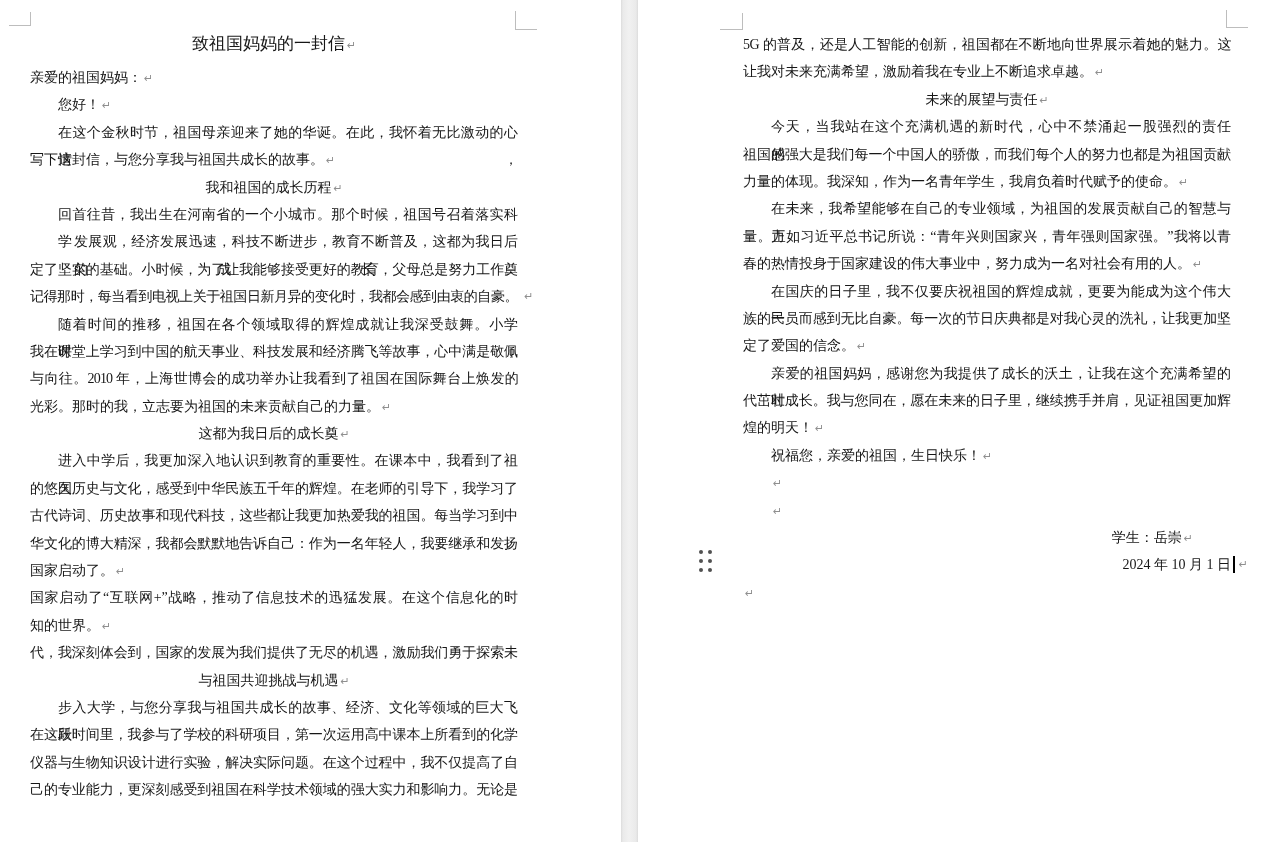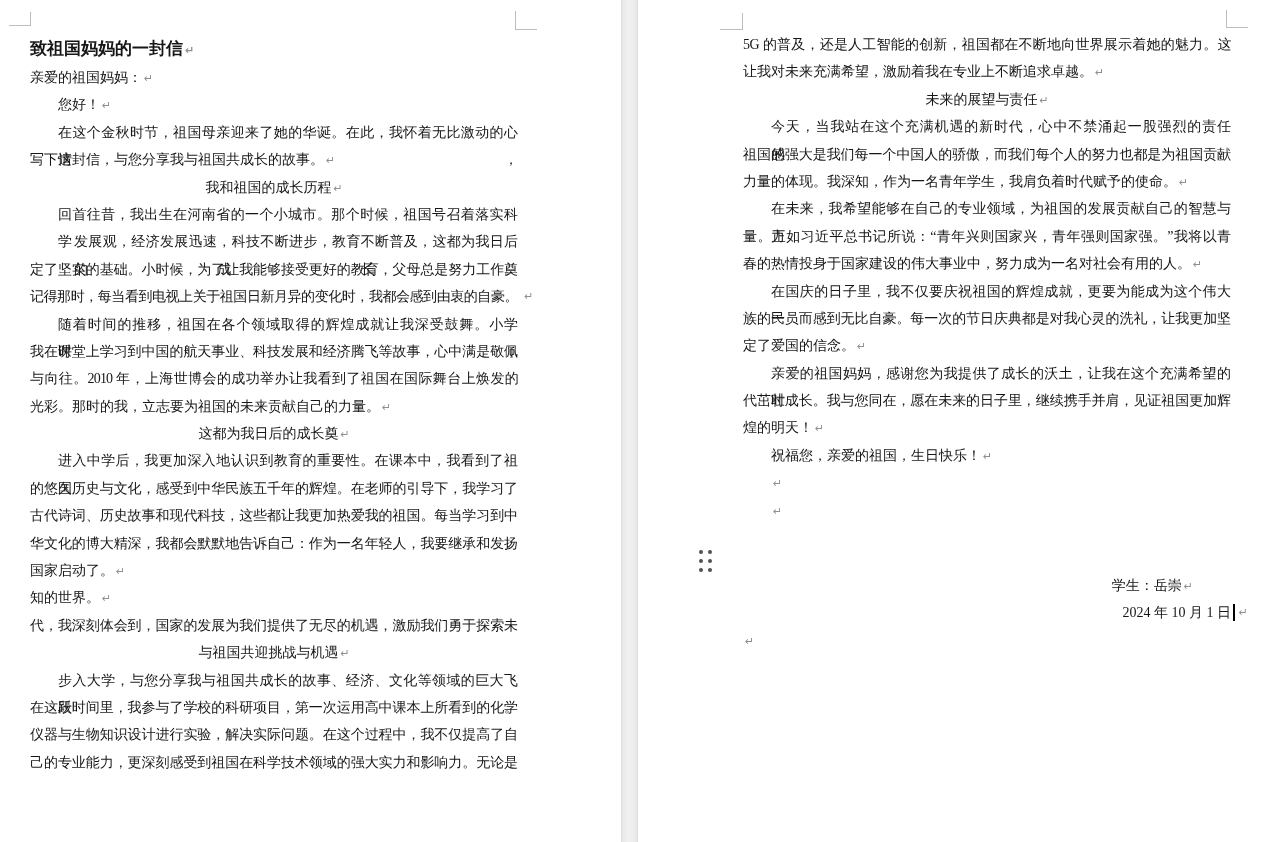--- a/index.html
+++ b/index.html
@@ -27,22 +27,22 @@
   .line {
     position: relative;
     height: 27.4px; line-height: 27.4px;
     font-size: 14px; color: #161616;
   }
   .line.just { text-align: justify; text-align-last: justify; }
   .line.ind  { padding-left: 28px; }
   .line.right{ text-align: right; }
   .line.heading-line { text-align: center; }
   .line.title-line {
-    height: 33px; line-height: 36px;
-    font-size: 17px; font-weight: bold; text-align: left;
+    height: 33px; line-height: 26px;
+    font-size: 17px; font-weight: normal; text-align: center;
   }
 
   .pil { color: #8f8f8f; font-size: 11px; margin-left: 2px; font-family: "DejaVu Sans", sans-serif; }
   .pil-abs { position: absolute; right: -15px; top: 0; margin-left: 0; }
 
   .caret {
     position: absolute; right: -4px; top: 5px;
     width: 2.5px; height: 17px; background: #000;
   }
 
@@ -93,20 +93,21 @@
       <div class="line ind just"><span>随着时间的推移，祖国在各个领域取得的辉煌成就让我深受鼓舞。小学时，</span></div>
       <div class="line just" style="letter-spacing: -0.09px;"><span>我在课堂上学习到中国的航天事业、科技发展和经济腾飞等故事，心中满是敬佩</span></div>
       <div class="line just" style="letter-spacing: -0.84px;"><span>与向往。2010 年，上海世博会的成功举办让我看到了祖国在国际舞台上焕发的</span></div>
       <div class="line"><span>光彩。那时的我，立志要为祖国的未来贡献自己的力量。</span><span class="pil">↵</span></div>
       <div class="line heading-line"><span>这都为我日后的成长奠</span><span class="pil">↵</span></div>
       <div class="line ind just"><span>进入中学后，我更加深入地认识到教育的重要性。在课本中，我看到了祖国</span></div>
       <div class="line just" style="letter-spacing: -0.09px;"><span>的悠久历史与文化，感受到中华民族五千年的辉煌。在老师的引导下，我学习了</span></div>
       <div class="line just" style="letter-spacing: -0.09px;"><span>古代诗词、历史故事和现代科技，这些都让我更加热爱我的祖国。每当学习到中</span></div>
       <div class="line just" style="letter-spacing: -0.09px;"><span>华文化的博大精深，我都会默默地告诉自己：作为一名年轻人，我要继承和发扬</span></div>
       <div class="line"><span>国家启动了。</span><span class="pil">↵</span></div>
+      <div class="line just" style="letter-spacing: -0.09px;"><span>国家启动了“互联网+”战略，推动了信息技术的迅猛发展。在这个信息化的时</span></div>
       <div class="line"><span>知的世界。</span><span class="pil">↵</span></div>
       <div class="line just" style="letter-spacing: -0.09px;"><span>代，我深刻体会到，国家的发展为我们提供了无尽的机遇，激励我们勇于探索未</span></div>
       <div class="line heading-line"><span>与祖国共迎挑战与机遇</span><span class="pil">↵</span></div>
       <div class="line ind just"><span>步入大学，与您分享我与祖国共成长的故事、经济、文化等领域的巨大飞跃。</span></div>
       <div class="line just" style="letter-spacing: -0.09px;"><span>在这段时间里，我参与了学校的科研项目，第一次运用高中课本上所看到的化学</span></div>
       <div class="line just" style="letter-spacing: -0.09px;"><span>仪器与生物知识设计进行实验，解决实际问题。在这个过程中，我不仅提高了自</span></div>
       <div class="line just" style="letter-spacing: -0.09px;"><span>己的专业能力，更深刻感受到祖国在科学技术领域的强大实力和影响力。无论是</span></div>
     </div>
   <div id="col2" class="col">
       <div class="line just" style="letter-spacing: -0.47px;"><span>5G 的普及，还是人工智能的创新，祖国都在不断地向世界展示着她的魅力。这</span></div>
@@ -120,21 +121,21 @@
       <div class="line"><span>春的热情投身于国家建设的伟大事业中，努力成为一名对社会有用的人。</span><span class="pil">↵</span></div>
       <div class="line ind just"><span>在国庆的日子里，我不仅要庆祝祖国的辉煌成就，更要为能成为这个伟大民</span></div>
       <div class="line just" style="letter-spacing: -0.09px;"><span>族的一员而感到无比自豪。每一次的节日庆典都是对我心灵的洗礼，让我更加坚</span></div>
       <div class="line"><span>定了爱国的信念。</span><span class="pil">↵</span></div>
       <div class="line ind just"><span>亲爱的祖国妈妈，感谢您为我提供了成长的沃土，让我在这个充满希望的时</span></div>
       <div class="line just" style="letter-spacing: -0.09px;"><span>代茁壮成长。我与您同在，愿在未来的日子里，继续携手并肩，见证祖国更加辉</span></div>
       <div class="line"><span>煌的明天！</span><span class="pil">↵</span></div>
       <div class="line ind"><span>祝福您，亲爱的祖国，生日快乐！</span><span class="pil">↵</span></div>
       <div class="line ind"><span></span><span class="pil">↵</span></div>
       <div class="line ind"><span></span><span class="pil">↵</span></div>
-      <div class="line right" style="padding-right: 38px; margin-top: 48px;"><span>学生：岳崇</span><span class="pil">↵</span></div>
+      <div class="line right" style="padding-right: 38px;"><span>学生：岳崇</span><span class="pil">↵</span></div>
       <div class="line right"><span>2024 年 10 月 1 日</span><span class="caret"></span><span class="pil pil-abs" style="right: -17px;">↵</span></div>
       <div class="line"><span></span><span class="pil">↵</span></div>
     </div>
 
   <div id="dragHandle">
     <div class="dot"></div>
       <div class="dot"></div>
     <div class="dot"></div>
       <div class="dot"></div>
     <div class="dot"></div>

